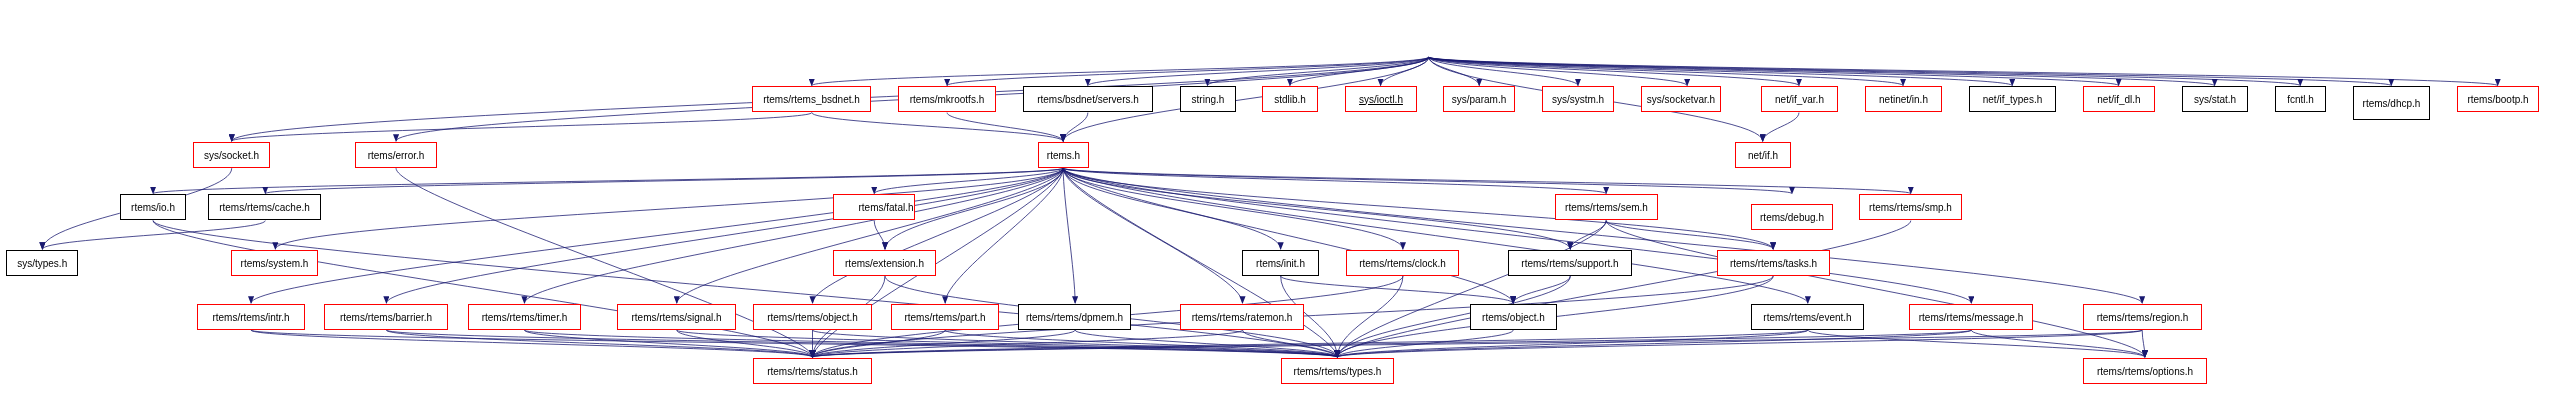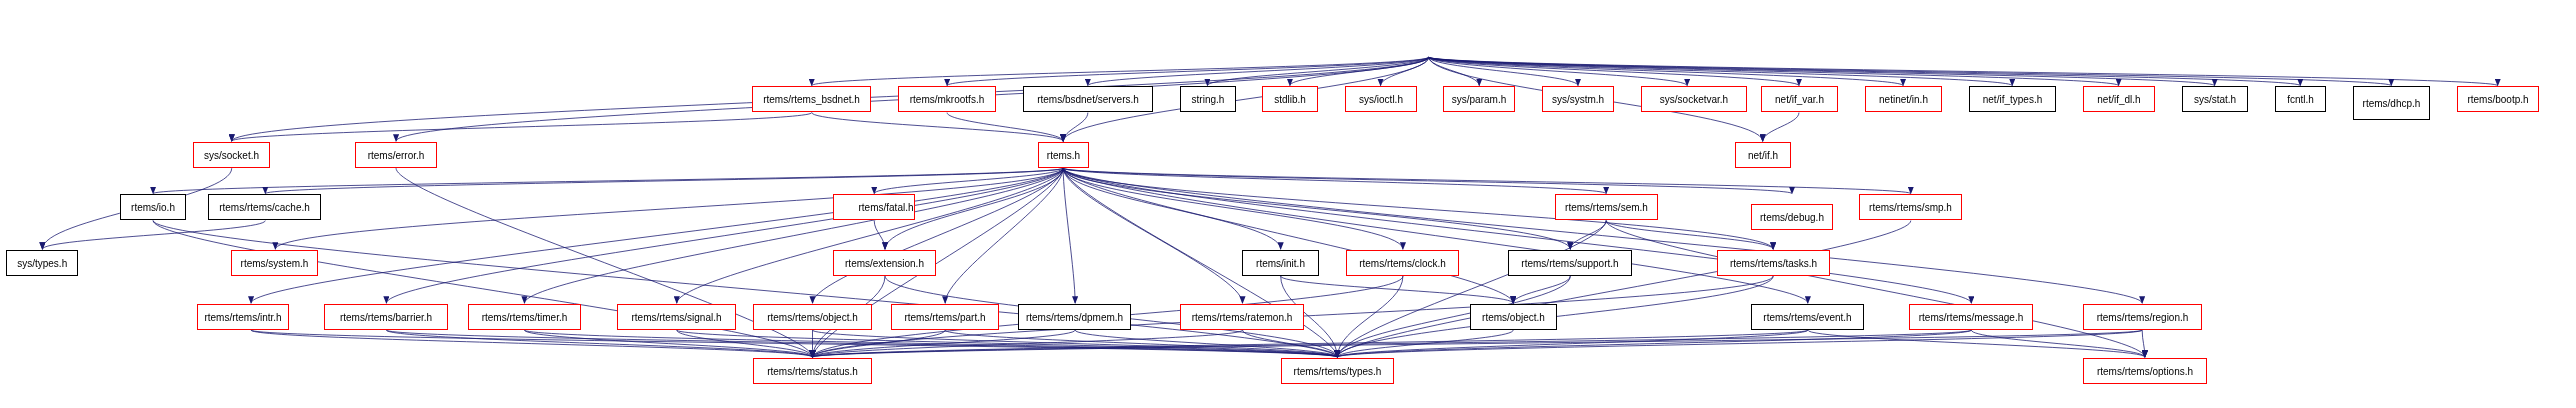--- a/index.html
+++ b/index.html
@@ -142,24 +142,24 @@
       <path d="M2555.5,428 C2555.5,442 2780.5,449 2780.5,463" fill="none" stroke="#191970" stroke-width="1" marker-end="url(#arrow)"></path>
       <path d="M2777,428 C2777,442 1053,449 1053,463" fill="none" stroke="#191970" stroke-width="1" marker-end="url(#arrow)"></path>
       <path d="M2777,428 C2777,442 1733.5,449 1733.5,463" fill="none" stroke="#191970" stroke-width="1" marker-end="url(#arrow)"></path>
       <path d="M2777,428 C2777,442 2780.5,449 2780.5,463" fill="none" stroke="#191970" stroke-width="1" marker-end="url(#arrow)"></path>
     </svg>
     <div class="node linked" style="left: 752px; top: 86px; width: 119px; height: 26px;">rtems/rtems_bsdnet.h</div>
     <div class="node linked" style="left: 898px; top: 86px; width: 98px; height: 26px;">rtems/mkrootfs.h</div>
     <div class="node" style="left: 1023px; top: 86px; width: 130px; height: 26px;">rtems/bsdnet/servers.h</div>
     <div class="node" style="left: 1180px; top: 86px; width: 56px; height: 26px;">string.h</div>
     <div class="node linked" style="left: 1262px; top: 86px; width: 56px; height: 26px;">stdlib.h</div>
-    <div class="node linked" style="left: 1345px; top: 86px; width: 72px; height: 26px;">sys/ioctl.h</div>
+    <div class="node linked" style="left: 1345px; top: 86px; width: 72px; height: 26px; text-decoration: underline;">sys/ioctl.h</div>
     <div class="node linked" style="left: 1443px; top: 86px; width: 72px; height: 26px;">sys/param.h</div>
     <div class="node linked" style="left: 1542px; top: 86px; width: 72px; height: 26px;">sys/systm.h</div>
-    <div class="node linked" style="left: 1641px; top: 86px; width: 106px; height: 26px;">sys/socketvar.h</div>
+    <div class="node linked" style="left: 1641px; top: 86px; width: 80px; height: 26px;">sys/socketvar.h</div>
     <div class="node linked" style="left: 1761px; top: 86px; width: 77px; height: 26px;">net/if_var.h</div>
     <div class="node linked" style="left: 1865px; top: 86px; width: 77px; height: 26px;">netinet/in.h</div>
     <div class="node" style="left: 1969px; top: 86px; width: 87px; height: 26px;">net/if_types.h</div>
     <div class="node linked" style="left: 2083px; top: 86px; width: 72px; height: 26px;">net/if_dl.h</div>
     <div class="node" style="left: 2182px; top: 86px; width: 66px; height: 26px;">sys/stat.h</div>
     <div class="node" style="left: 2275px; top: 86px; width: 51px; height: 26px;">fcntl.h</div>
     <div class="node" style="left: 2353px; top: 86px; width: 77px; height: 34px;">rtems/dhcp.h</div>
     <div class="node linked" style="left: 2457px; top: 86px; width: 82px; height: 26px;">rtems/bootp.h</div>
     <div class="node linked" style="left: 193px; top: 142px; width: 77px; height: 26px;">sys/socket.h</div>
     <div class="node linked" style="left: 355px; top: 142px; width: 82px; height: 26px;">rtems/error.h</div>
@@ -171,21 +171,21 @@
     <div class="node linked" style="left: 1555px; top: 194px; width: 103px; height: 26px;">rtems/rtems/sem.h</div>
     <div class="node linked" style="left: 1751px; top: 194px; width: 82px; height: 26px; margin-top: 10px;">rtems/debug.h</div>
     <div class="node linked" style="left: 1859px; top: 194px; width: 103px; height: 26px;">rtems/rtems/smp.h</div>
     <div class="node" style="left: 6.2px; top: 250px; width: 72px; height: 26px;">sys/types.h</div>
     <div class="node linked" style="left: 231px; top: 250px; width: 87px; height: 26px;">rtems/system.h</div>
     <div class="node linked" style="left: 833px; top: 250px; width: 103px; height: 26px;">rtems/extension.h</div>
     <div class="node" style="left: 1242px; top: 250px; width: 77px; height: 26px;">rtems/init.h</div>
     <div class="node linked" style="left: 1346px; top: 250px; width: 113px; height: 26px;">rtems/rtems/clock.h</div>
     <div class="node" style="left: 1508px; top: 250px; width: 124px; height: 26px;">rtems/rtems/support.h</div>
     <div class="node linked" style="left: 1717px; top: 250px; width: 113px; height: 26px;">rtems/rtems/tasks.h</div>
-    <div class="node linked" style="left: 197px; top: 304px; width: 92px; height: 26px;">rtems/rtems/intr.h</div>
+    <div class="node linked" style="left: 197px; top: 304px; width: 108px; height: 26px;">rtems/rtems/intr.h</div>
     <div class="node linked" style="left: 324px; top: 304px; width: 124px; height: 26px;">rtems/rtems/barrier.h</div>
     <div class="node linked" style="left: 468px; top: 304px; width: 113px; height: 26px;">rtems/rtems/timer.h</div>
     <div class="node linked" style="left: 617px; top: 304px; width: 119px; height: 26px;">rtems/rtems/signal.h</div>
     <div class="node linked" style="left: 753px; top: 304px; width: 119px; height: 26px;">rtems/rtems/object.h</div>
     <div class="node linked" style="left: 891px; top: 304px; width: 108px; height: 26px;">rtems/rtems/part.h</div>
     <div class="node" style="left: 1018px; top: 304px; width: 113px; height: 26px;">rtems/rtems/dpmem.h</div>
     <div class="node linked" style="left: 1180px; top: 304px; width: 124px; height: 26px;">rtems/rtems/ratemon.h</div>
     <div class="node" style="left: 1470px; top: 304px; width: 87px; height: 26px;">rtems/object.h</div>
     <div class="node" style="left: 1751px; top: 304px; width: 113px; height: 26px;">rtems/rtems/event.h</div>
     <div class="node linked" style="left: 1909px; top: 304px; width: 124px; height: 26px;">rtems/rtems/message.h</div>

